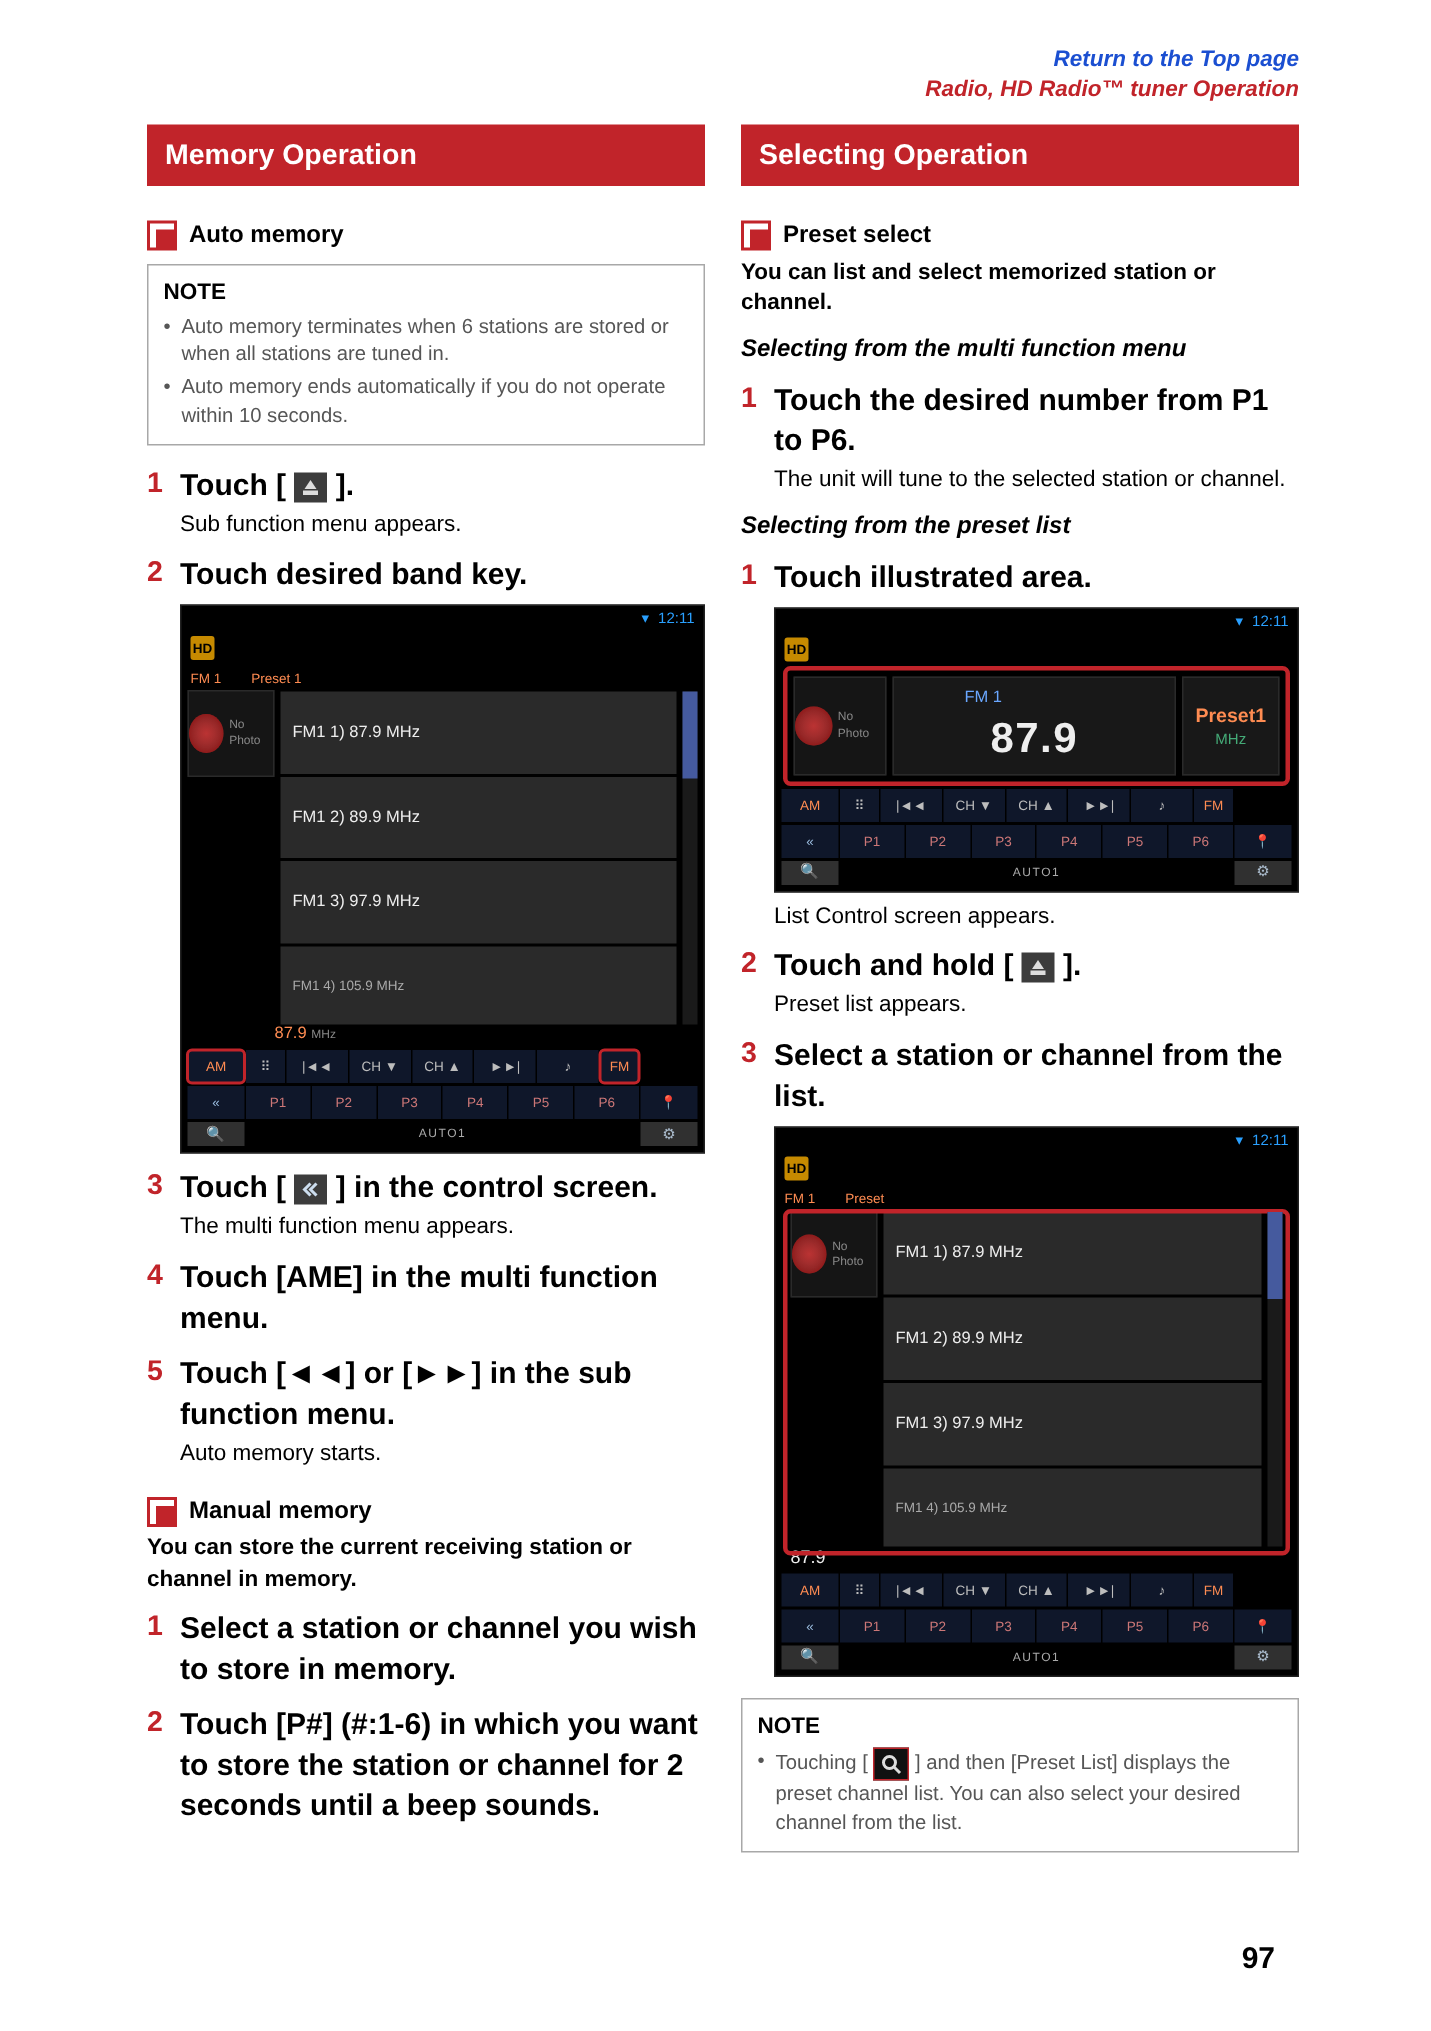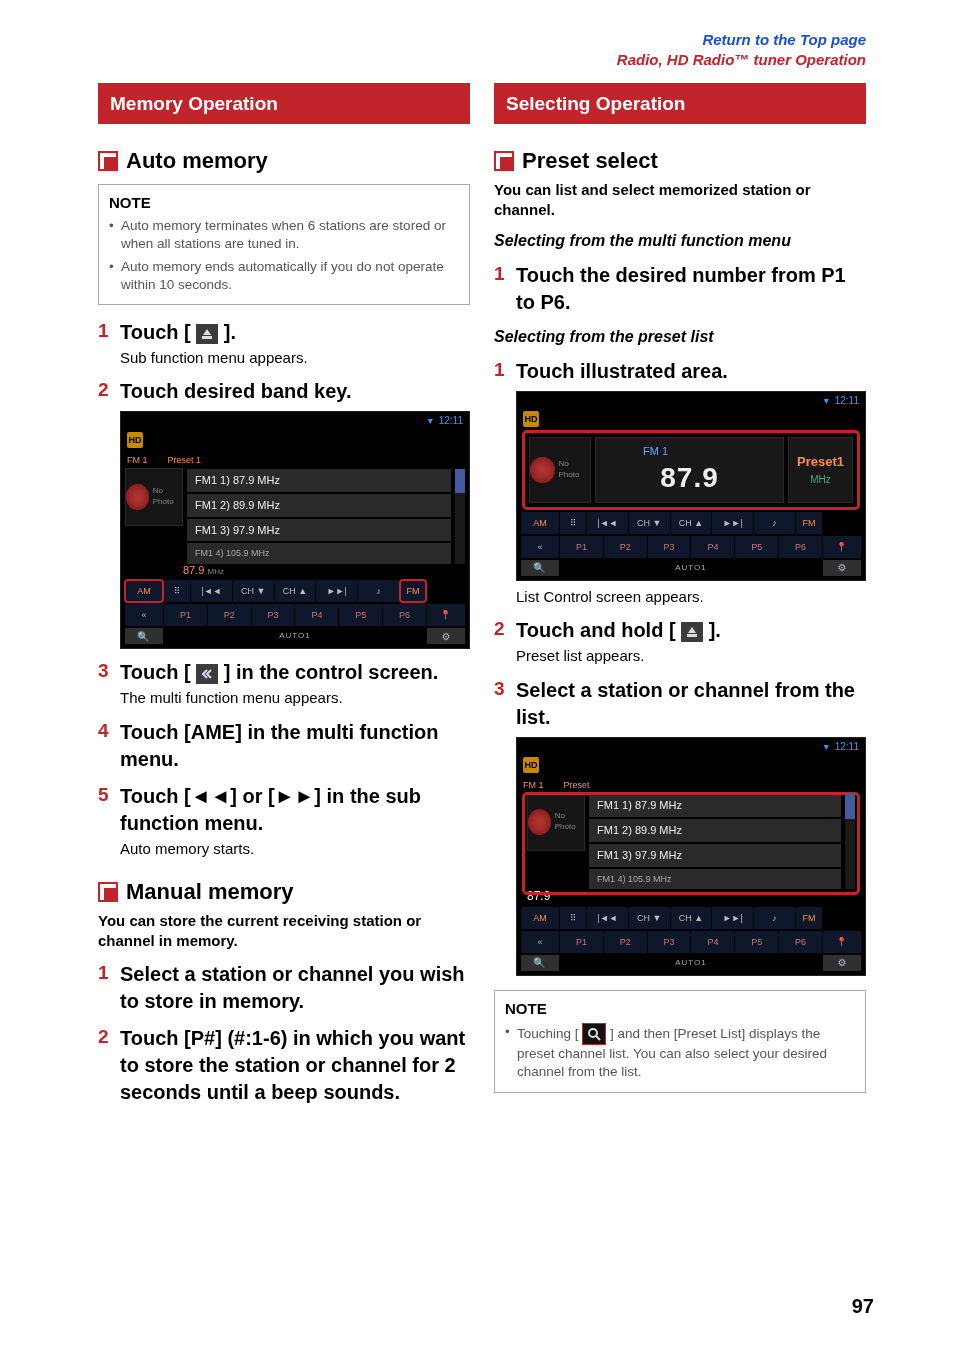--- a/index.html
+++ b/index.html
@@ -34,21 +34,21 @@
     font-weight: bold;
     font-size: 19px;
     padding: 8px 12px;
     margin-bottom: 14px;
   }
   .subhead {
     display: flex;
     align-items: center;
     gap: 8px;
     font-weight: bold;
-    font-size: 22px;
+    font-size: 16px;
     margin: 22px 0 4px 0;
   }
   .subhead .square {
     width: 20px;
     height: 20px;
     border: 2px solid #c1242a;
     position: relative;
     flex-shrink: 0;
   }
   .subhead .square::after {
@@ -132,21 +132,21 @@
   .rs-top {
     display:flex; gap:6px; padding:4px 6px 2px 6px; font-size:9px; color:#ff8c52;
   }
   .rs-main { display:flex; gap:4px; padding: 0 4px 4px 4px; }
   .rs-art {
     width: 58px; height: 58px; background:#151515; border:1px solid #2a2a2a;
     display:flex; flex-direction:row; align-items:center; justify-content:center; gap:4px; color:#888; font-size:8px;
   }
   .rs-art .disc { width:26px; height:26px; border-radius:50%; background: radial-gradient(circle,#b33,#722); box-shadow:0 0 4px #911 inset;}
   .rs-list { flex:1; display:flex; flex-direction:column; }
-  .rs-row { background:#2a2a2a; margin:1px 0; padding:4px 8px; font-size:11px; color:#eee; display:flex; justify-content:space-between; align-items:center;}
+  .rs-row { background:#2a2a2a; margin:1px 0; padding:20px 8px; font-size:11px; color:#eee; display:flex; justify-content:space-between; align-items:center;}
   .rs-scroll { width:10px; background:#1a1a1a; margin:1px 0; position:relative;}
   .rs-scroll::after{content:"";position:absolute;top:0;left:0;right:0;height:26%;background:#455a9e;}
   .rs-big {
     flex:1; display:flex; flex-direction:column; align-items:center; justify-content:center; background:#181818; border:1px solid #2a2a2a; padding:4px;
   }
   .rs-big .fm { color:#6aa7ff; font-size:11px; align-self:flex-start; margin-left:24%;}
   .rs-big .freq { font-size:28px; font-weight:bold; color:#eee; letter-spacing:1px;}
   .rs-preset-tag {
     display:flex; flex-direction:column; align-items:center; justify-content:center; background:#181818; border:1px solid #2a2a2a; padding:6px 8px; gap:2px;
   }
@@ -170,21 +170,21 @@
   .rs-foot {
     display:grid; grid-template-columns: 38px 1fr 38px; gap:1px; padding:1px 4px 4px 4px;
   }
   .rs-foot .label { background:#000; color:#aaa; font-size:8px; display:flex; align-items:center; justify-content:center; letter-spacing:1px; height:16px;}
   .rs-foot .micro { background:#303030; height:16px; display:flex; align-items:center; justify-content:center; color:#abc; font-size:10px;}
 
   .freq-line { font-size:11px; color:#ff8c52; padding:0 6px 2px 62px; margin-top:-6px; }
 
   .page-num {
     position: absolute;
-    right: 80px;
+    right: 104px;
     bottom: 34px;
     font-weight: bold;
     font-size: 20px;
   }
 </style>
 </head>
 <body>
 
 <div class="header-links">
   <a class="l1">Return to the Top page</a><br>
@@ -313,20 +313,21 @@
     <div class="subhead">
       <span class="square"></span>
       <span>Preset select</span>
     </div>
     <p class="lead">You can list and select memorized station or channel.</p>
 
     <div class="oblique">Selecting from the multi function menu</div>
     <ol class="steps">
       <li>
         <span class="step-main">Touch the desired number from P1 to P6.</span>
+        <div class="step-sub">The unit will tune to the selected station or channel.</div>
       </li>
     </ol>
 
     <div class="oblique">Selecting from the preset list</div>
     <ol class="steps">
       <li>
         <span class="step-main">Touch illustrated area.</span>
 
         
         <div class="radio-shot">

